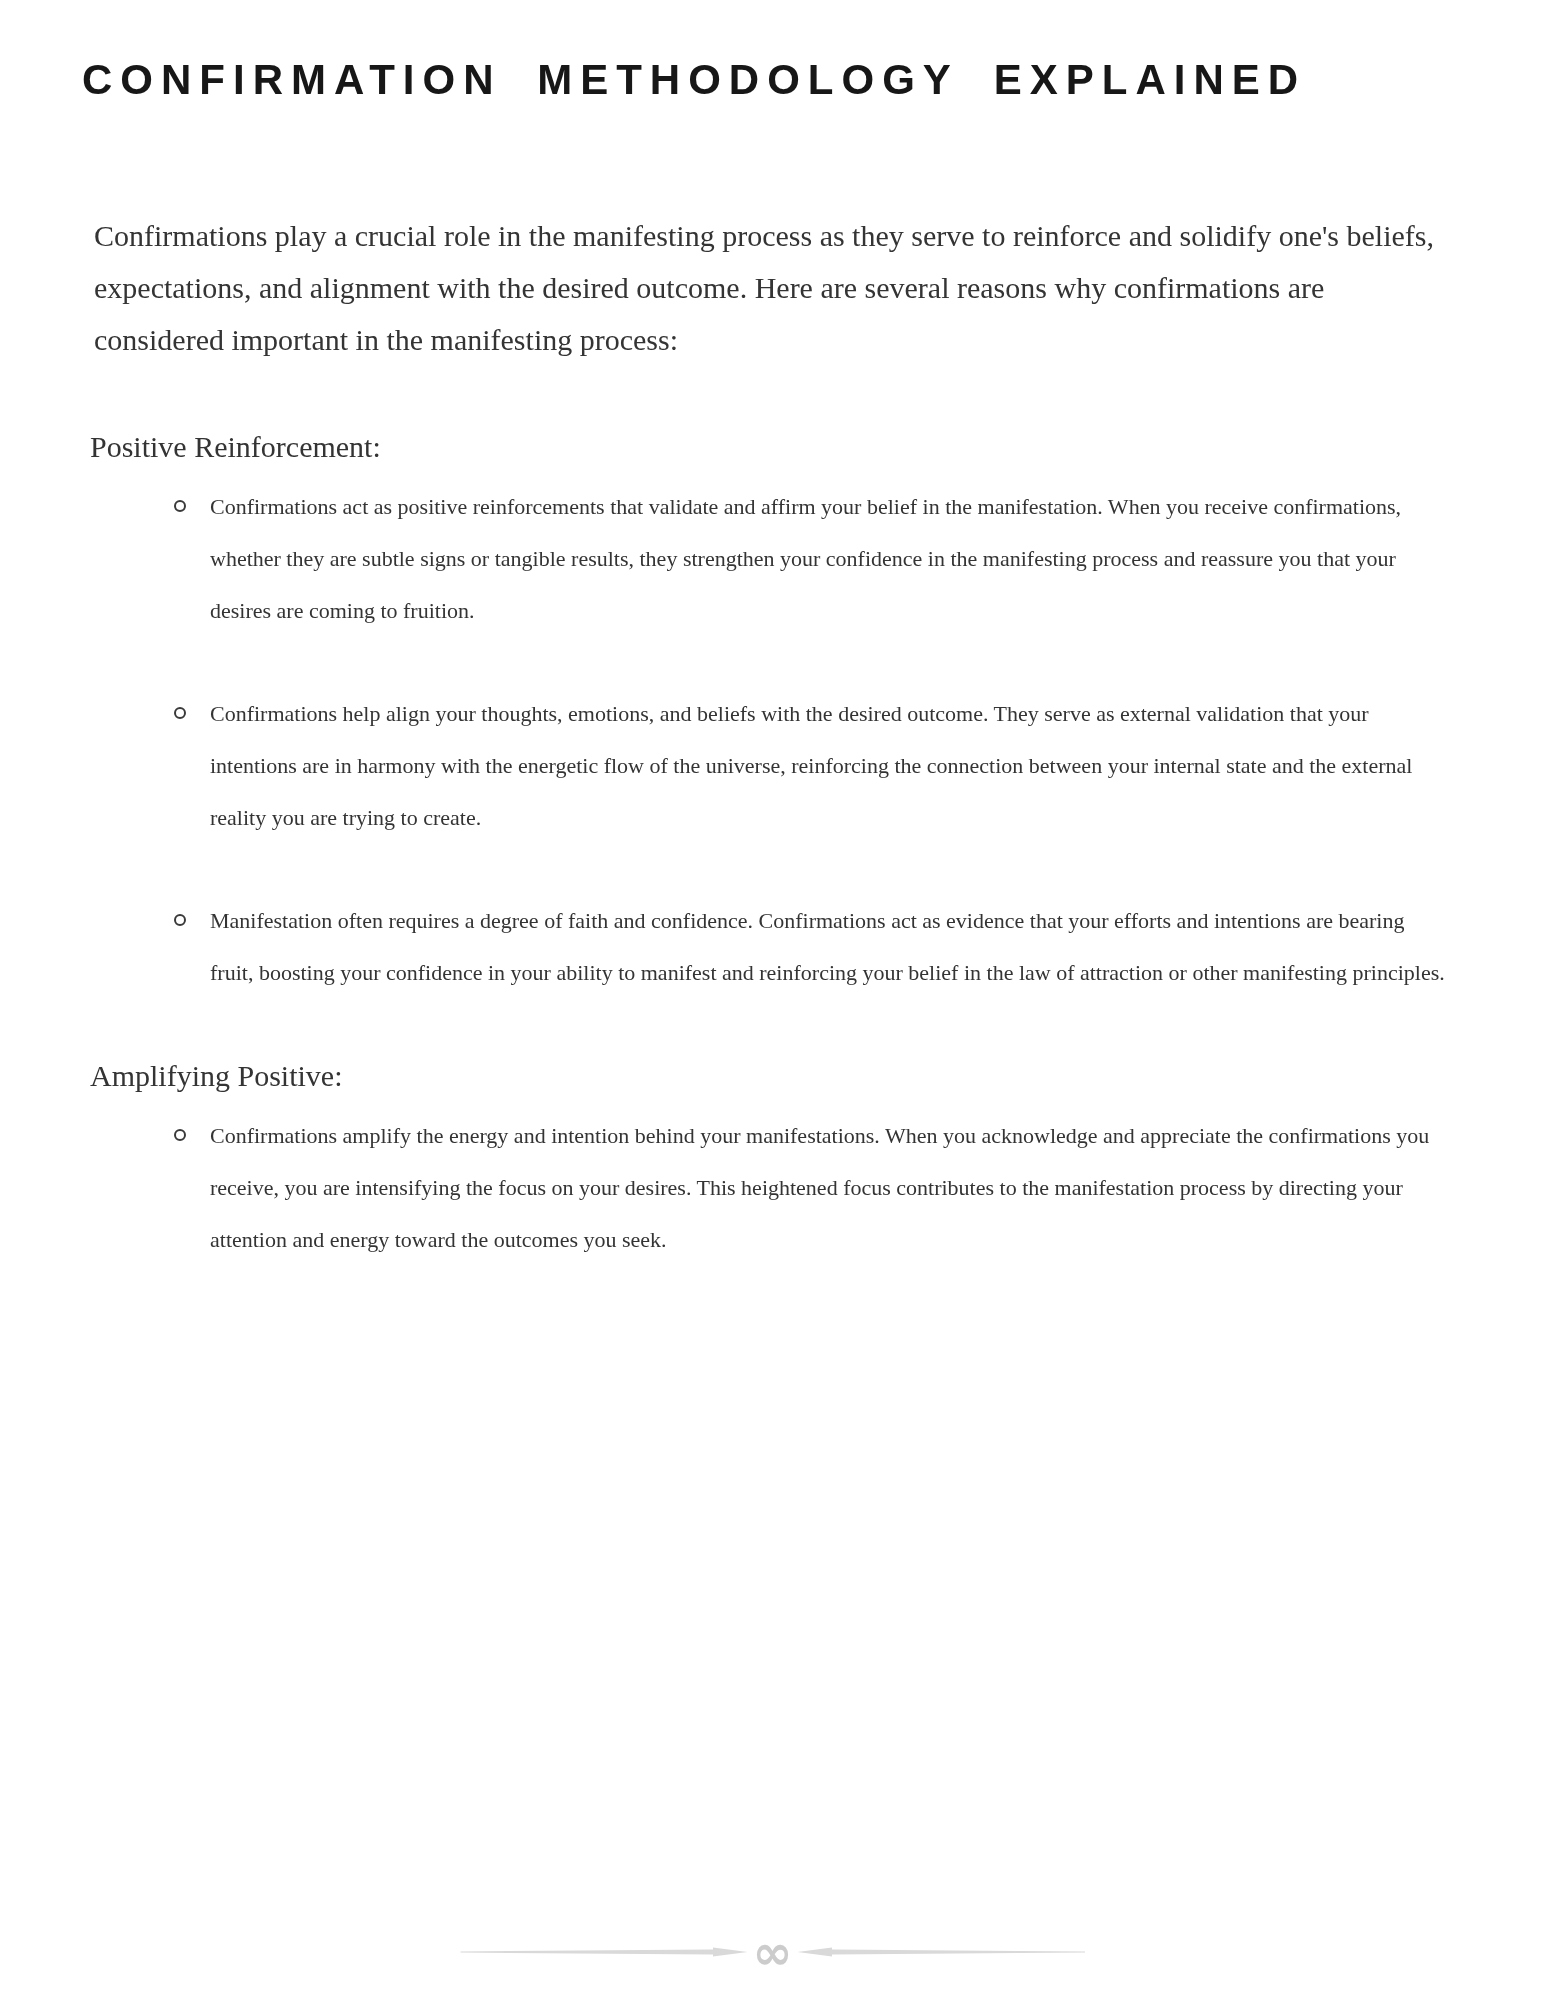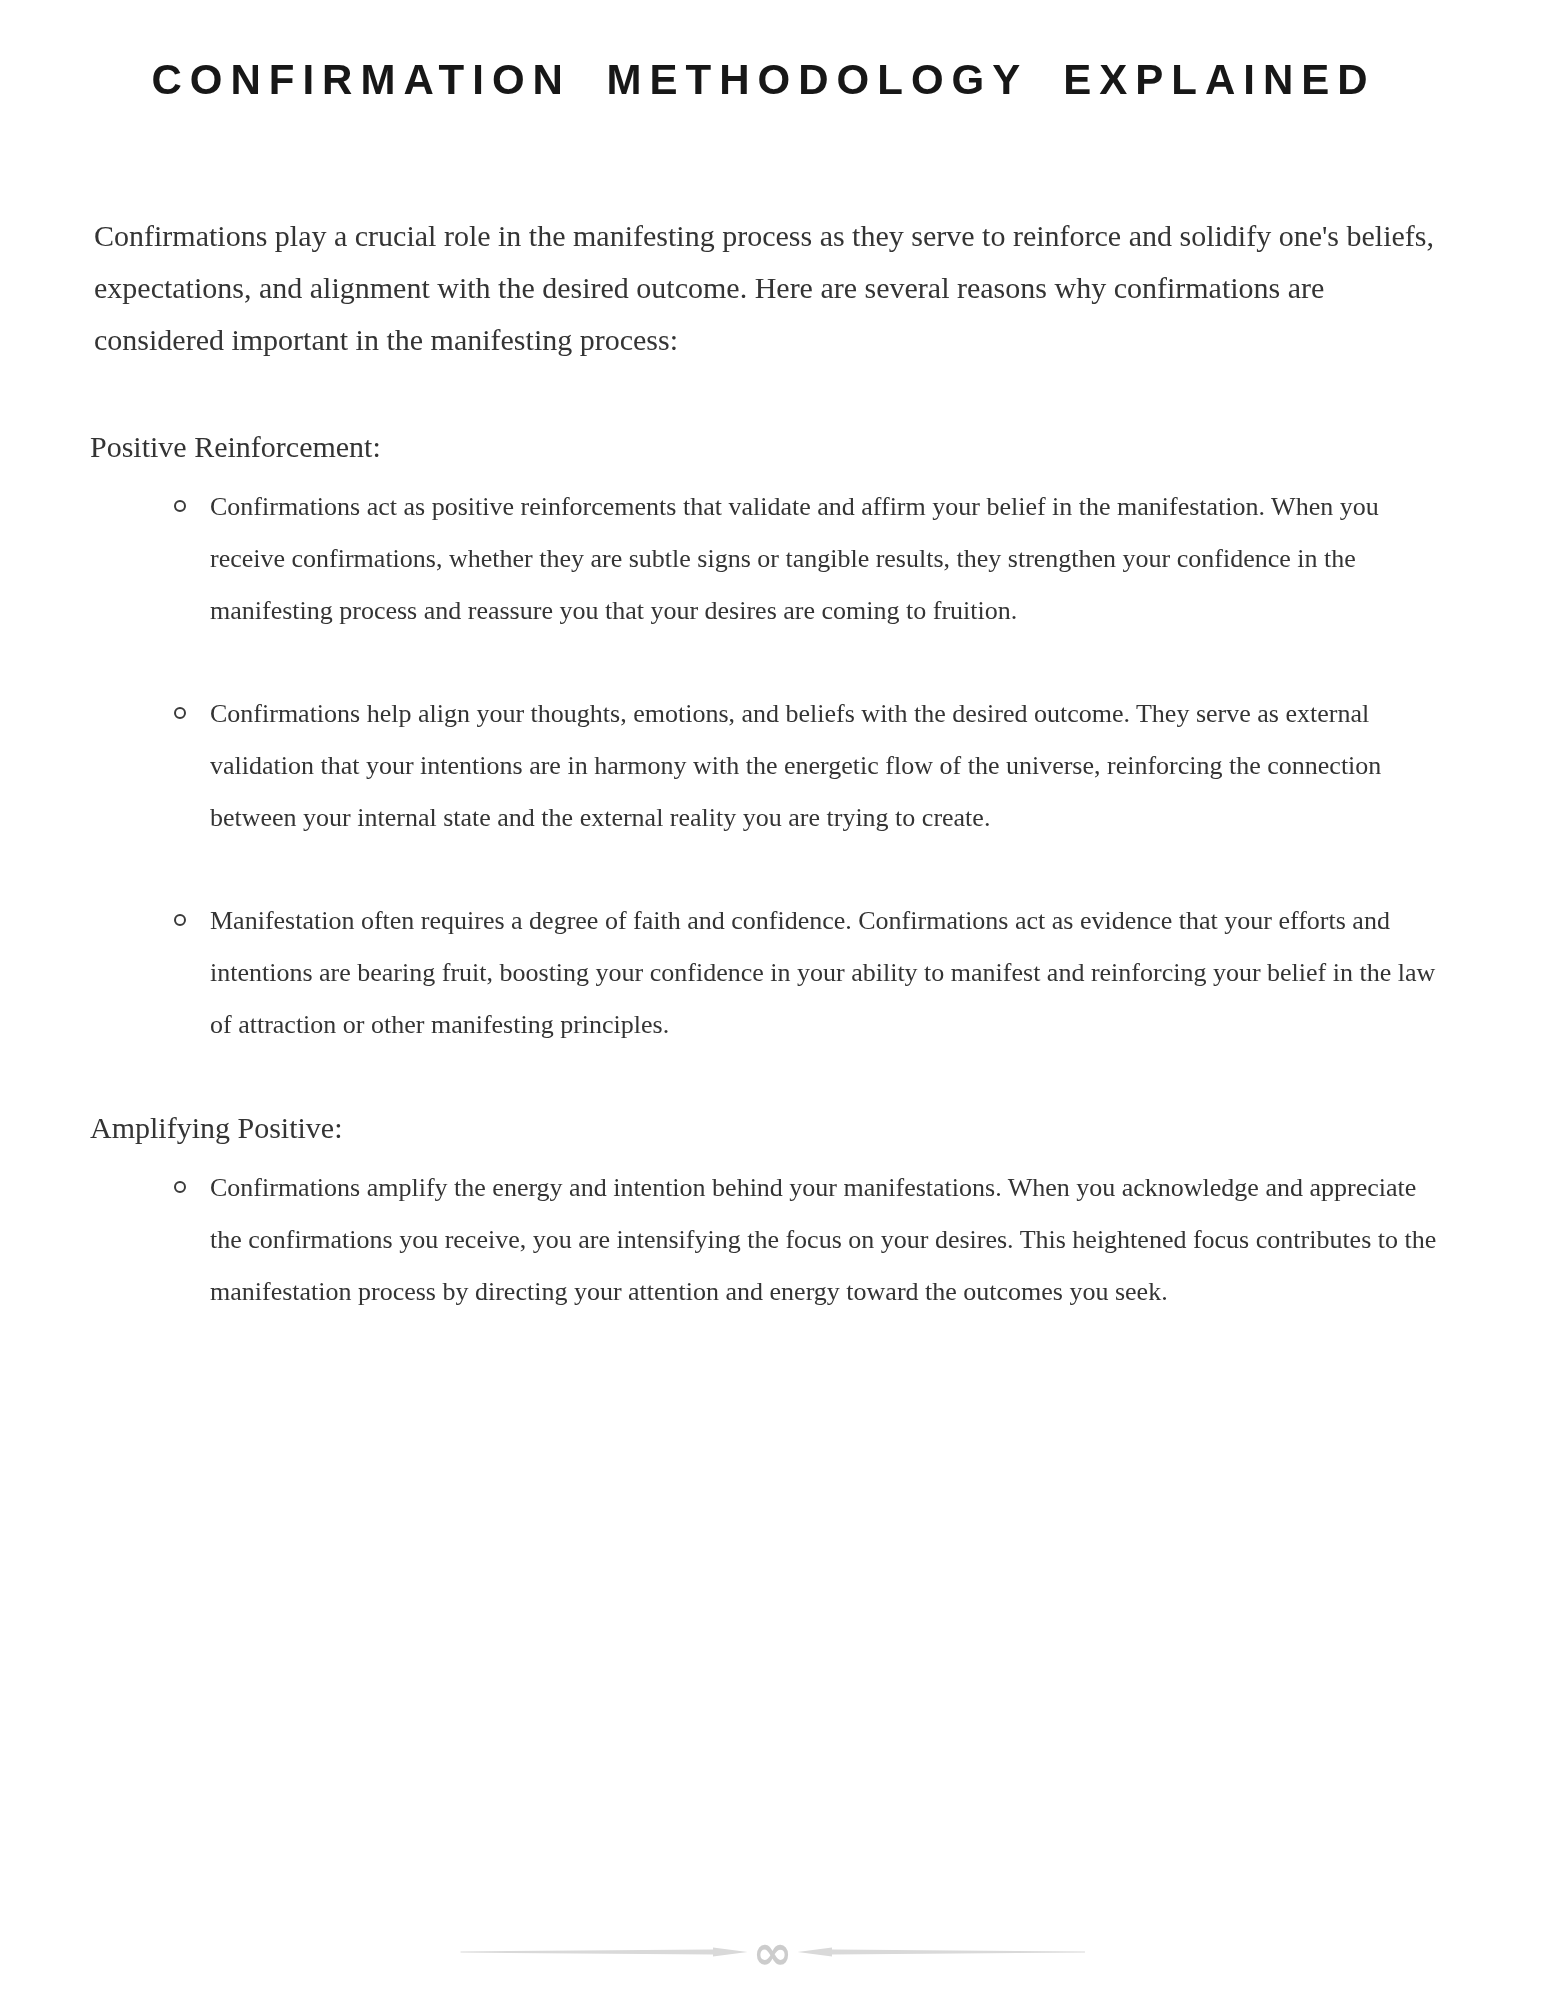--- a/index.html
+++ b/index.html
@@ -10,21 +10,21 @@
     position: relative;
     overflow: hidden;
     font-family: "Liberation Serif", serif;
     color: #343434;
   }
   .page {
     padding: 56px 100px 0 82px;
   }
   h1.doc-title {
     margin: 0 0 106px 0;
-    text-align: center;
+    text-align: left;
     font-family: "Liberation Sans", sans-serif;
     font-weight: 700;
     font-size: 42px;
     line-height: 48px;
     letter-spacing: 8px;
     word-spacing: 16px;
     color: #171717;
   }
   .intro {
     margin: 0 0 55px 12px;
@@ -52,21 +52,21 @@
     height: 12px;
     margin-top: 19px;
     margin-right: 24px;
     border: 2.5px solid #3a3a3a;
     border-radius: 50%;
     box-sizing: border-box;
   }
   .bullet-text {
     margin: 0;
     flex: 1 1 auto;
-    font-size: 26px;
+    font-size: 22px;
     line-height: 52px;
   }
   .divider {
     position: absolute;
     left: 50%;
     bottom: 22px;
     transform: translateX(-50%);
     width: 625px;
     height: 52px;
     display: flex;

